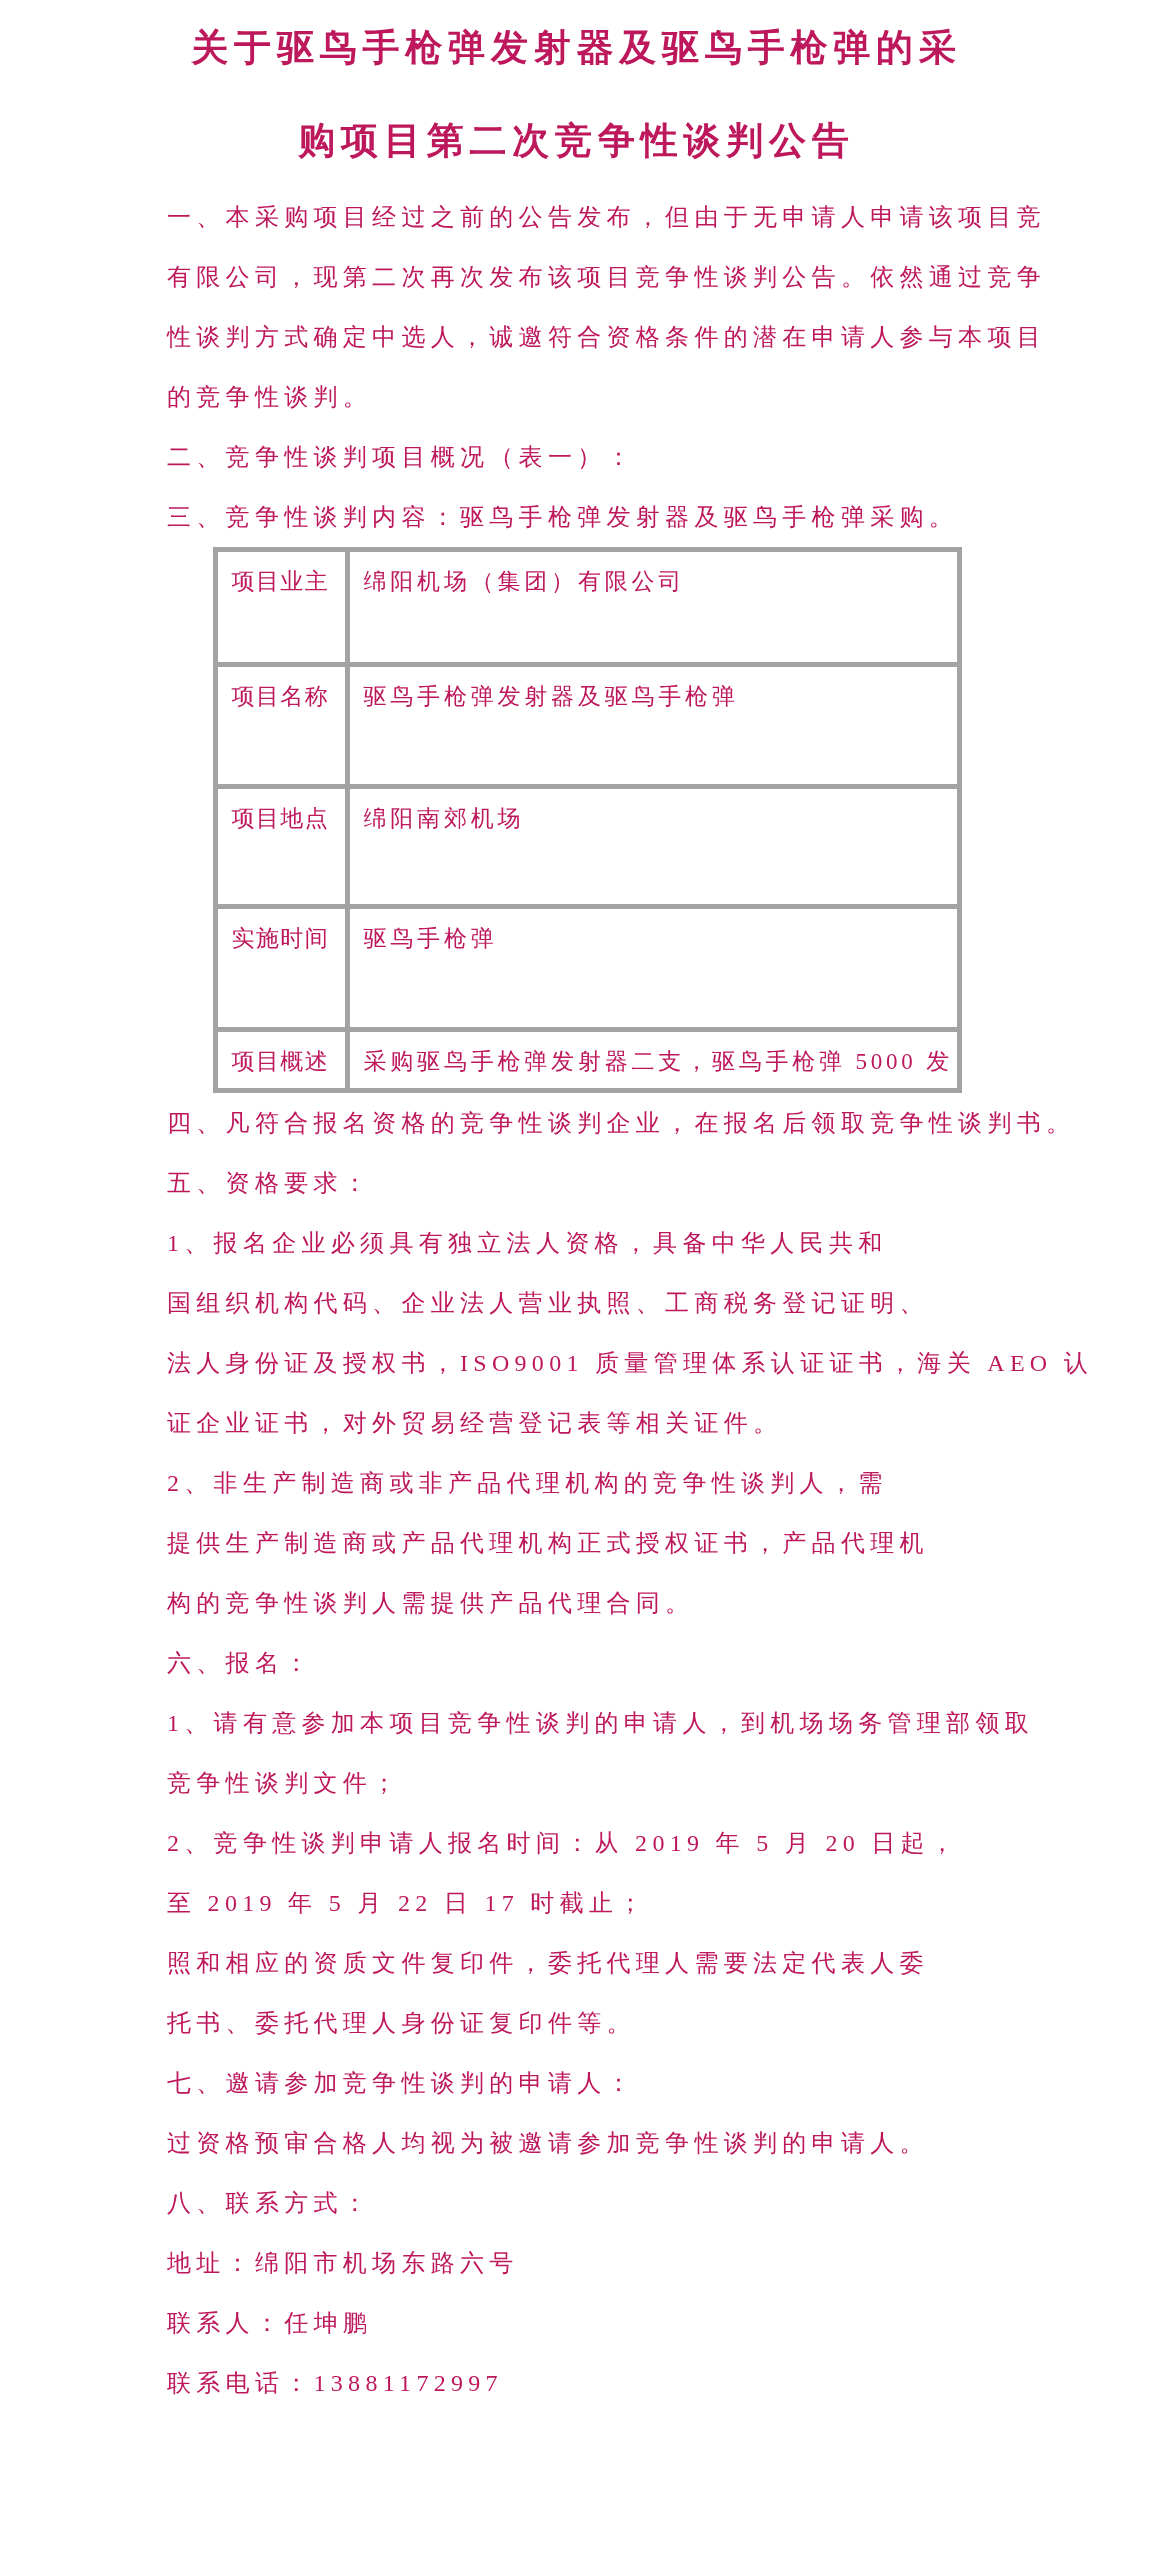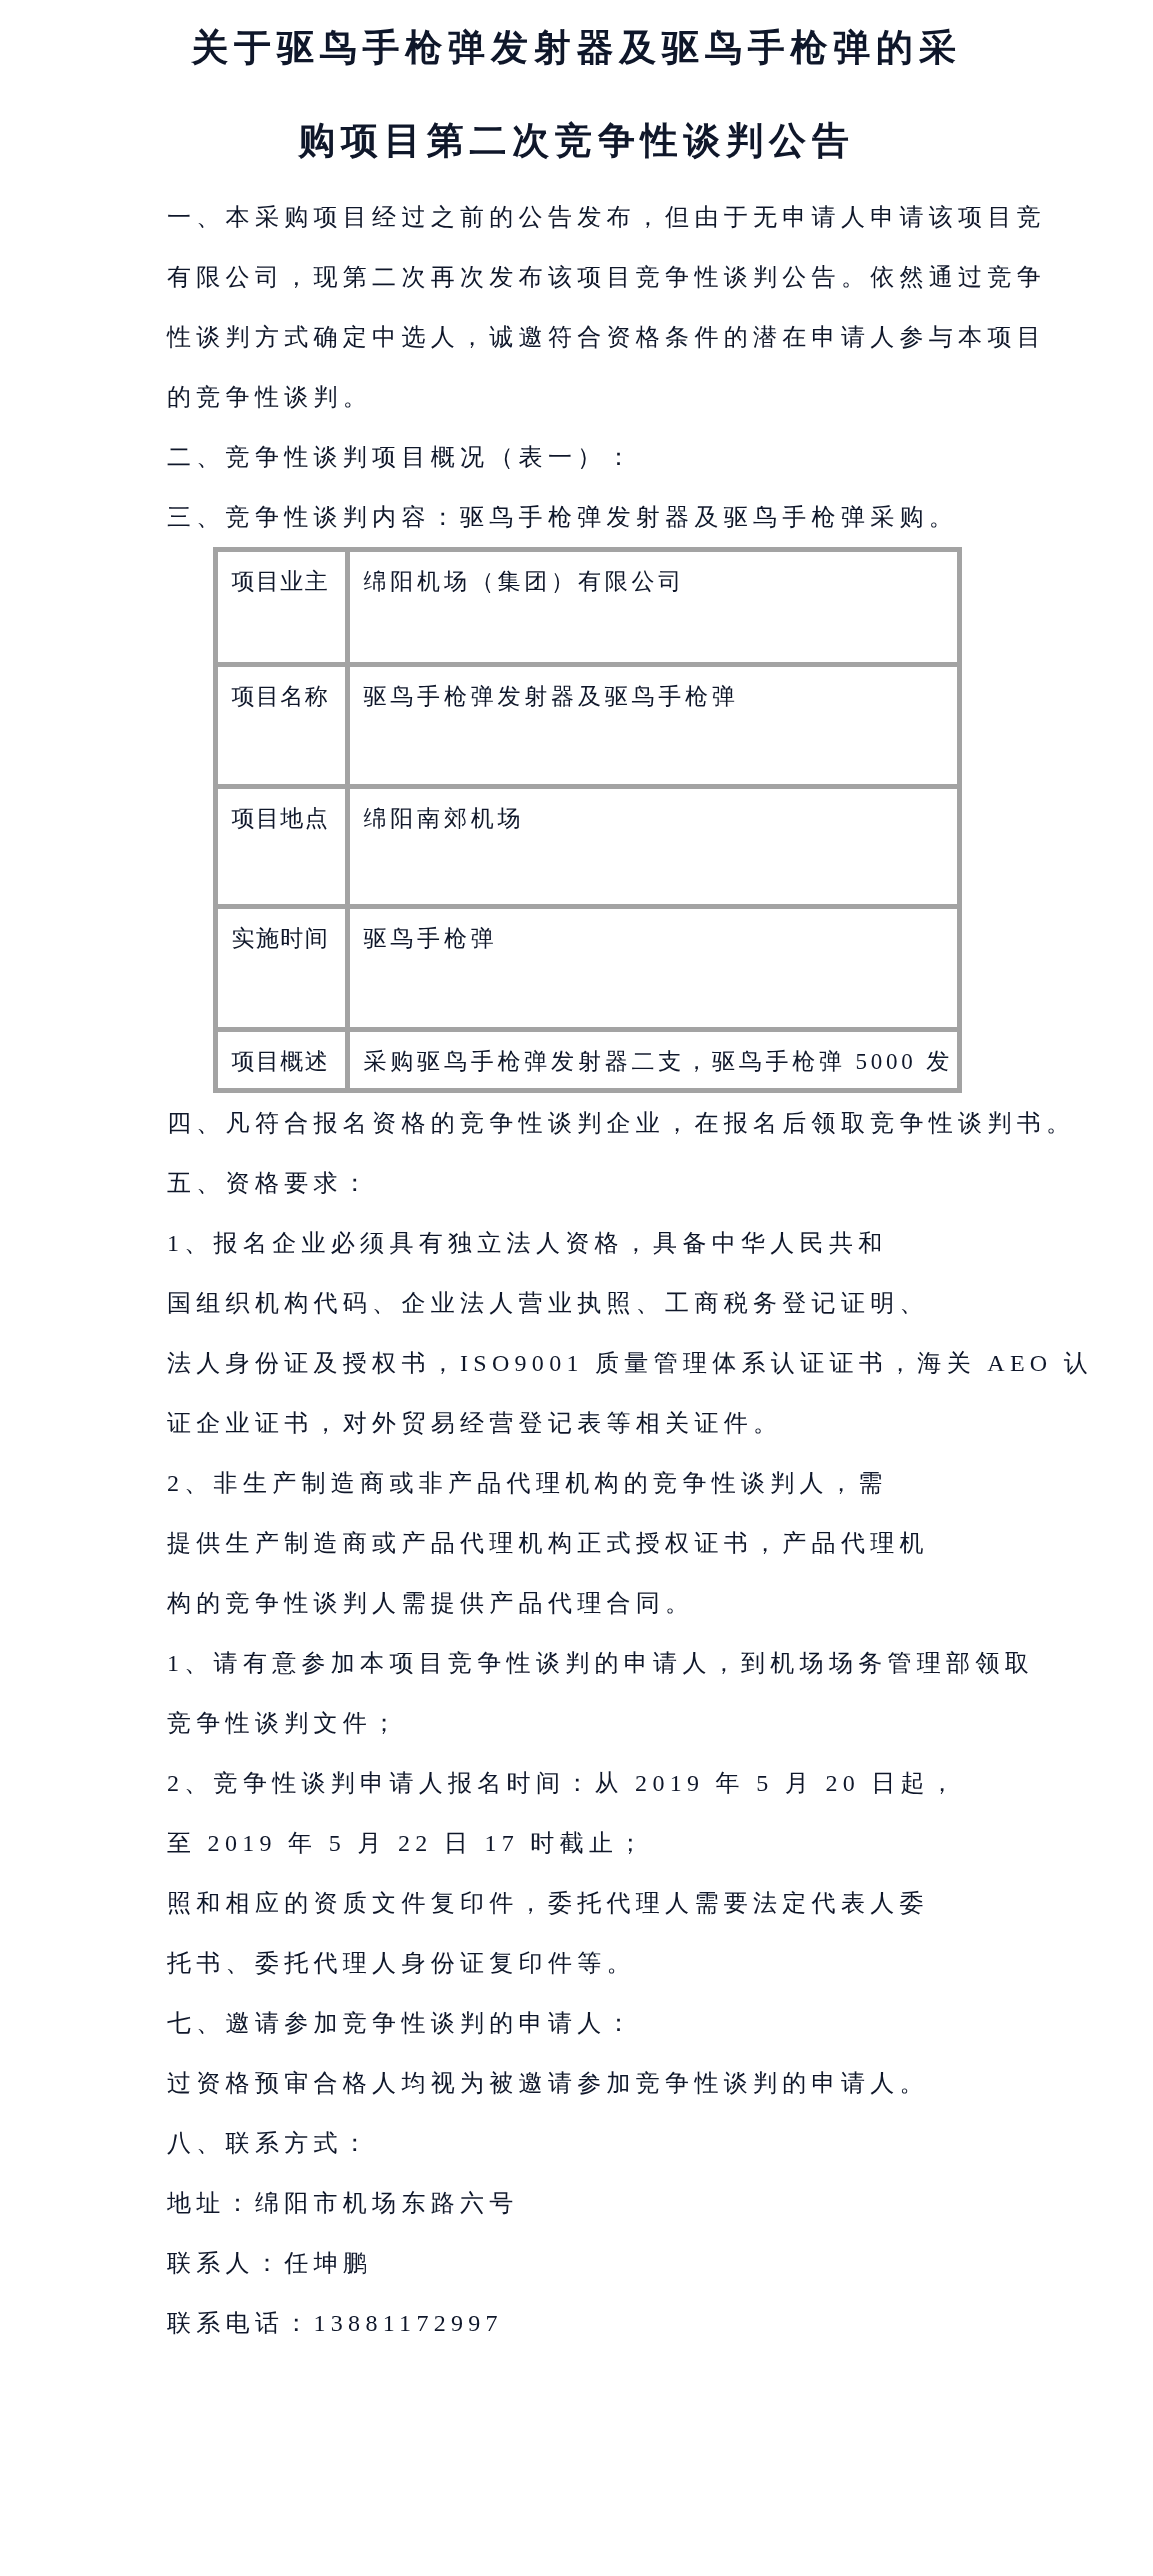--- a/index.html
+++ b/index.html
@@ -5,21 +5,21 @@
   html, body {
     margin: 0;
     padding: 0;
     background: #ffffff;
   }
   .page {
     position: relative;
     width: 1153px;
     height: 2576px;
     background: #ffffff;
-    color: #0f172a;
+    color: #be185d;
     font-family: "Liberation Serif", serif;
     overflow: hidden;
     box-sizing: border-box;
     padding-top: 1px;
   }
   .doc-title {
     margin: 0;
     font-size: 37px;
     font-weight: 700;
     letter-spacing: 5.8px;
@@ -120,20 +120,21 @@
   <div class="body-lines">
       <div class="doc-line">四、凡符合报名资格的竞争性谈判企业，在报名后领取竞争性谈判书。</div>
       <div class="doc-line">五、资格要求：</div>
       <div class="doc-line">1、报名企业必须具有独立法人资格，具备中华人民共和</div>
       <div class="doc-line">国组织机构代码、企业法人营业执照、工商税务登记证明、</div>
       <div class="doc-line">法人身份证及授权书，ISO9001 质量管理体系认证证书，海关 AEO 认</div>
       <div class="doc-line">证企业证书，对外贸易经营登记表等相关证件。</div>
       <div class="doc-line">2、非生产制造商或非产品代理机构的竞争性谈判人，需</div>
       <div class="doc-line">提供生产制造商或产品代理机构正式授权证书，产品代理机</div>
       <div class="doc-line">构的竞争性谈判人需提供产品代理合同。</div>
+      <div class="doc-line">六、报名：</div>
       <div class="doc-line">1、请有意参加本项目竞争性谈判的申请人，到机场场务管理部领取</div>
       <div class="doc-line">竞争性谈判文件；</div>
       <div class="doc-line">2、竞争性谈判申请人报名时间：从 2019 年 5 月 20 日起，</div>
       <div class="doc-line">至 2019 年 5 月 22 日 17 时截止；</div>
       <div class="doc-line">照和相应的资质文件复印件，委托代理人需要法定代表人委</div>
       <div class="doc-line">托书、委托代理人身份证复印件等。</div>
       <div class="doc-line">七、邀请参加竞争性谈判的申请人：</div>
       <div class="doc-line">过资格预审合格人均视为被邀请参加竞争性谈判的申请人。</div>
       <div class="doc-line">八、联系方式：</div>
       <div class="doc-line">地址：绵阳市机场东路六号</div>

